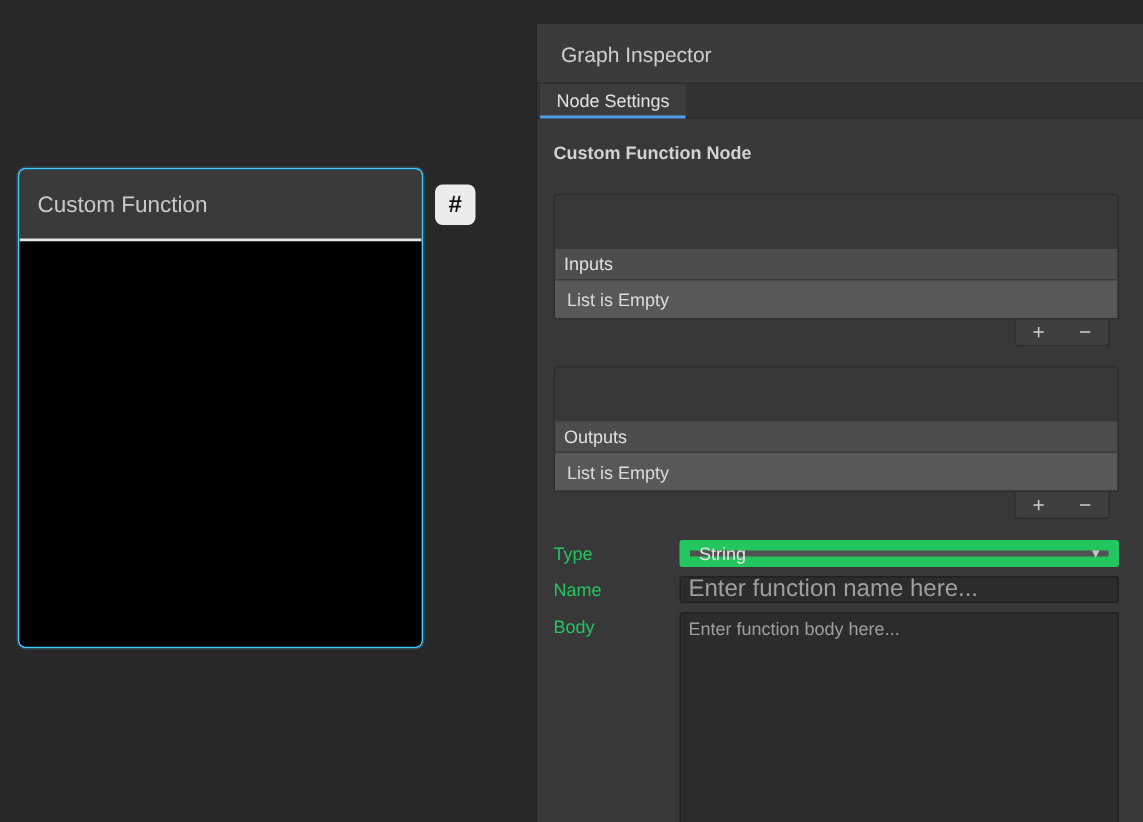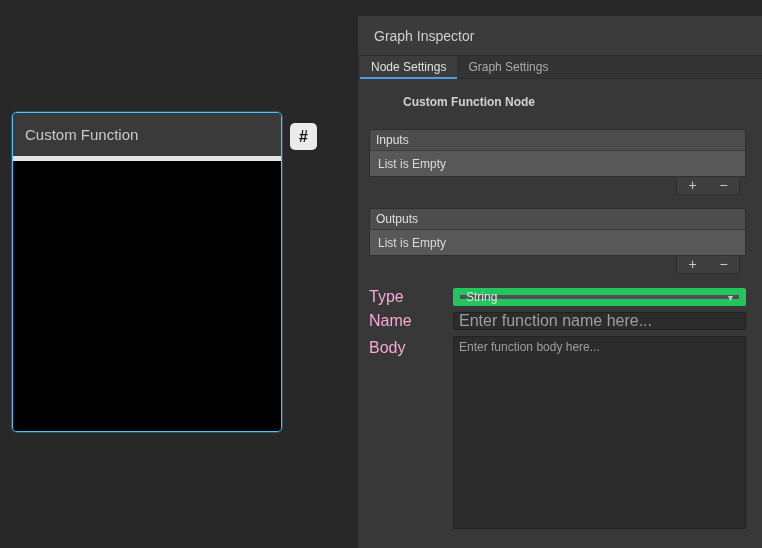--- a/index.html
+++ b/index.html
@@ -27,21 +27,21 @@
     width: 270px; height: 320px;
     border: 1px solid #44c8ff;
     border-radius: 5px;
     overflow: hidden;
     background: #000000;
     box-shadow: 0 0 0 1px rgba(68,200,255,0.25);
   }
   .node-title-bar {
     height: 48px;
     background: #3a3a3a;
-    border-bottom: 5px solid #e5e5e5;
+    border-bottom: 2px solid #e5e5e5;
     display: flex;
     align-items: center;
     padding-left: 12px;
   }
   .node-title-bar span {
     font-size: 15px;
     color: #c9c9c9;
   }
   .node-body { height: 271px; background: #000000; }
   .hash-badge {
@@ -110,40 +110,40 @@
     background: #4f9ee3;
   }
   .content {
     padding: 8px 16px 0 11px;
   }
   .section-title {
     font-size: 12px;
     font-weight: bold;
     color: #d2d2d2;
     margin-top: 8px;
-    margin-left: 34px;
   }
 
   
   .list {
     margin-top: 20px;
     border: 1px solid #2e2e2e;
     border-radius: 3px 3px 0 0;
     overflow: hidden;
   }
   .list.second { margin-top: 13px; }
   .list-header {
     height: 21px;
     background: #4d4d4d;
     border-bottom: 1px solid #3a3a3a;
     display: flex;
     align-items: center;
     padding-left: 6px;
     font-size: 12px;
     color: #e0e0e0;
+    margin-top: 36px;
   }
   .list-row {
     height: 25px;
     background: #585858;
     display: flex;
     align-items: center;
     padding-left: 8px;
     font-size: 12px;
     color: #dcdcdc;
   }
@@ -173,22 +173,22 @@
   .fields { margin-top: 14px; }
   .field-row {
     display: flex;
     align-items: center;
     margin-bottom: 6px;
   }
   .field-row.body-row { align-items: flex-start; }
   .field-label {
     width: 84px;
     flex: 0 0 84px;
-    font-size: 16px;
-    color: #f9a8d4;
+    font-size: 12px;
+    color: #22c55e;
     padding-top: 0;
   }
   .body-row .field-label { padding-top: 3px; }
   .dropdown {
     flex: 1;
     height: 18px;
     background: #515151;
     border: 7px solid #22c55e;
     border-radius: 2px;
     display: flex;
@@ -253,23 +253,20 @@
   <div class="inspector">
 
     <div class="inspector-header">
       <span>Graph Inspector</span>
     </div>
 
     <div class="tabbar">
       <div class="tab active">
         <span>Node Settings</span>
       </div>
-      <div class="tab">
-        <span>Graph Settings</span>
-      </div>
     </div>
 
     <div class="content">
 
       <div class="section-title">Custom Function Node</div>
 
       <div class="list">
         <div class="list-header">
           <span>Inputs</span>
         </div>

